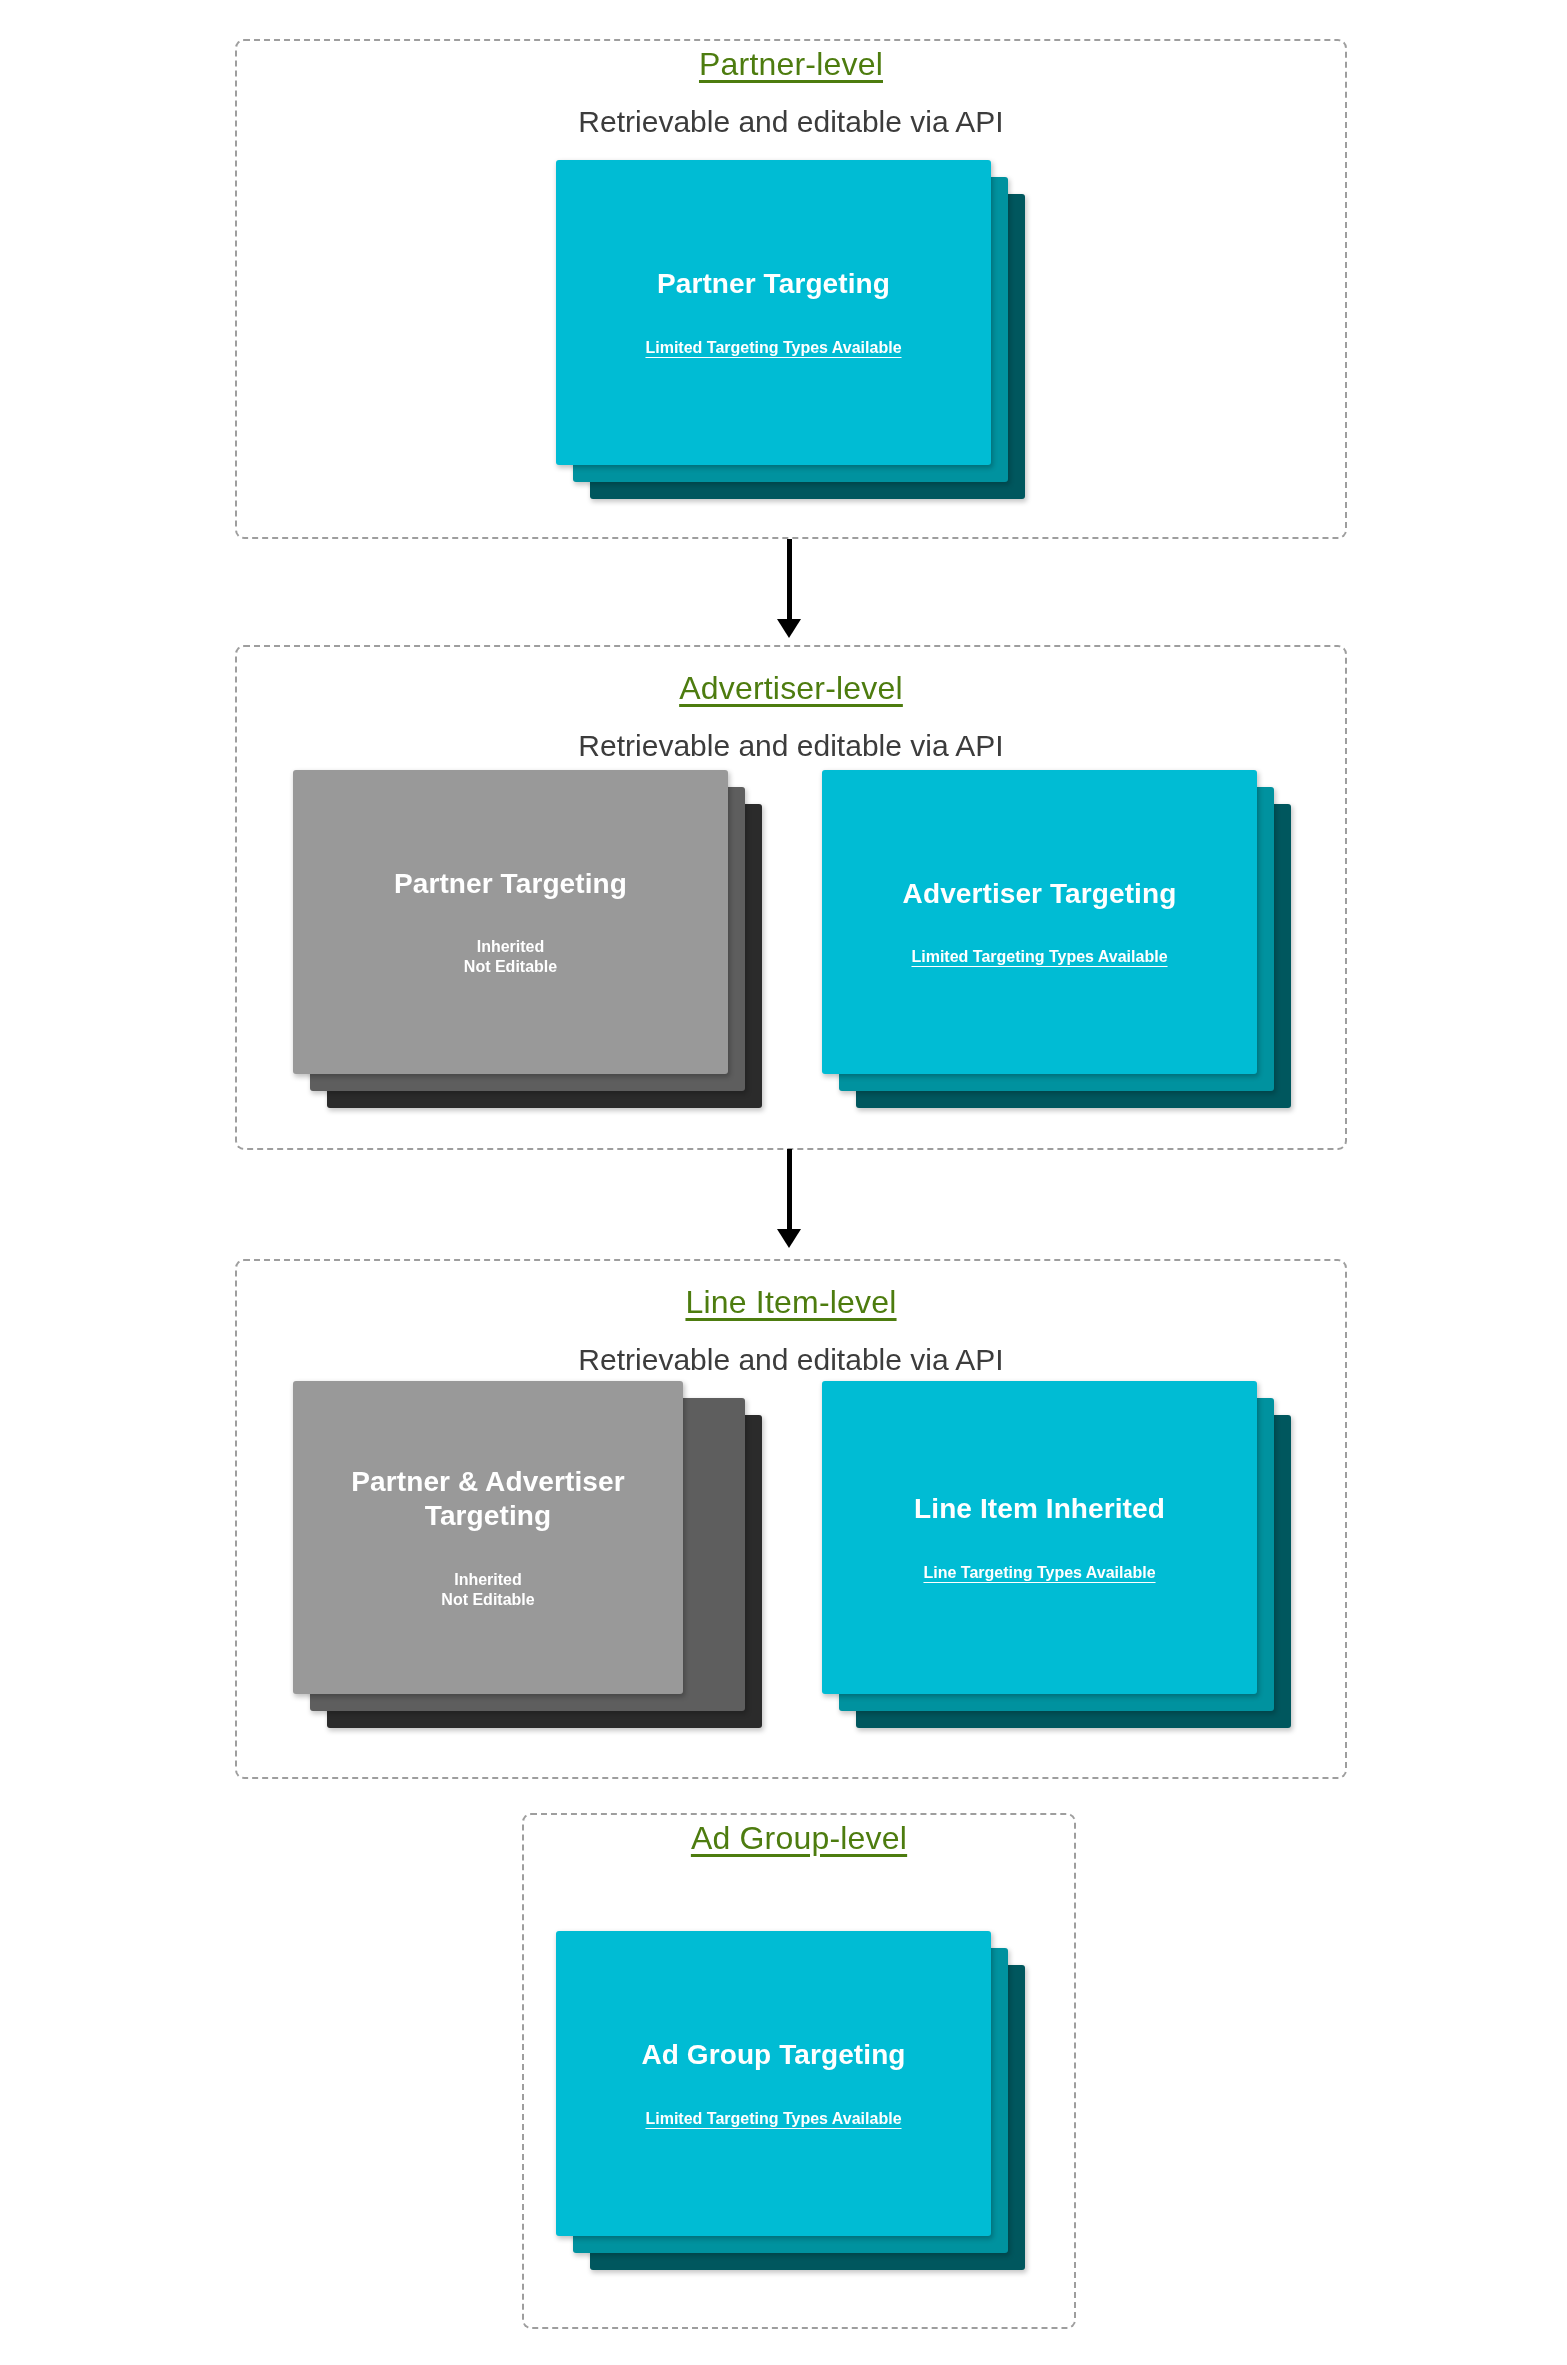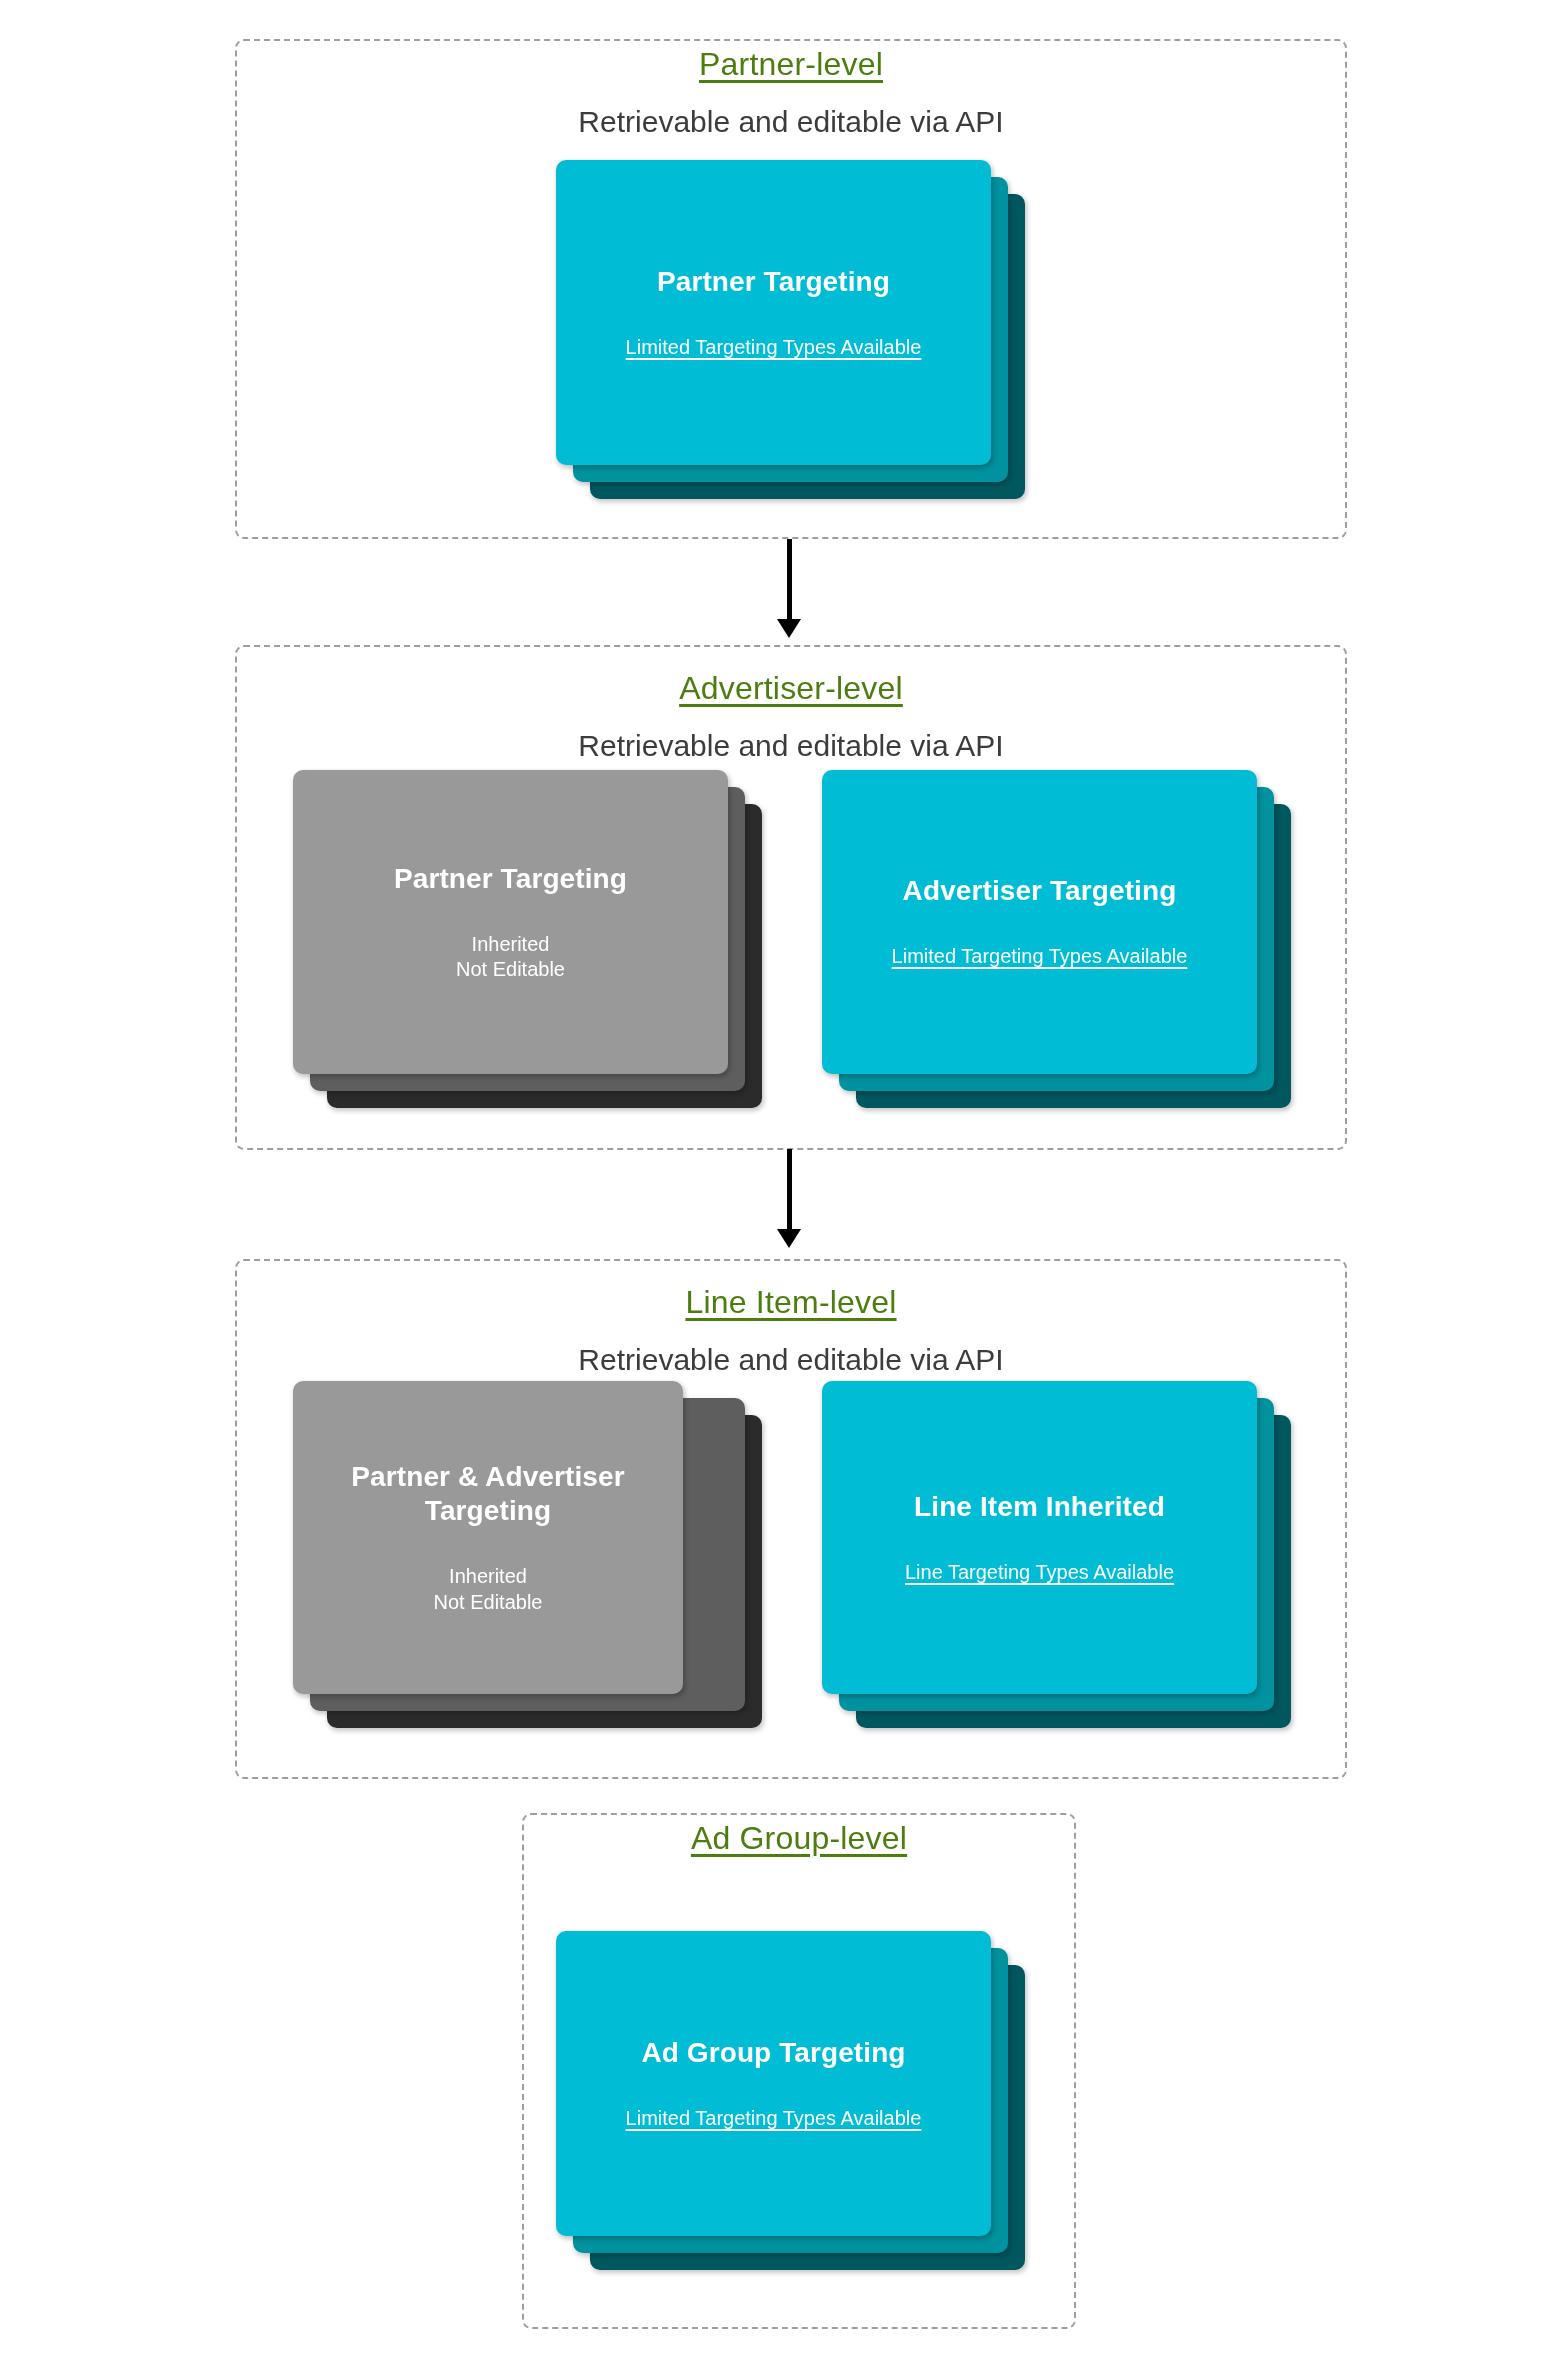--- a/index.html
+++ b/index.html
@@ -57,21 +57,21 @@
   .level-subtitle.danger {
     color: #ff2000;
   }
 
   
   .card-stack {
     position: absolute;
   }
   .card-layer {
     position: absolute;
-    border-radius: 10px;
+    border-radius: 3px;
     box-sizing: border-box;
   }
   .card-layer.l3 {  
     left: 34px;  top: 34px;
   }
   .card-layer.l2 {
     left: 17px;  top: 17px;
   }
   .card-layer.l1 {  
     left: 0px;   top: 0px;
@@ -97,22 +97,22 @@
 
   .card-title {
     font-size: 28px;
     font-weight: 700;
     color: #ffffff;
     text-align: center;
     line-height: 1.22;
     letter-spacing: 0.1px;
   }
   .card-sub {
-    font-size: 20px;
-    font-weight: 400;
+    font-size: 16px;
+    font-weight: 700;
     color: #ffffff;
     text-align: center;
     line-height: 1.26;
     margin-top: 36px;
   }
   .card-sub.underlined {
     text-decoration: underline;
     text-underline-offset: 3.6px;
   }
 

